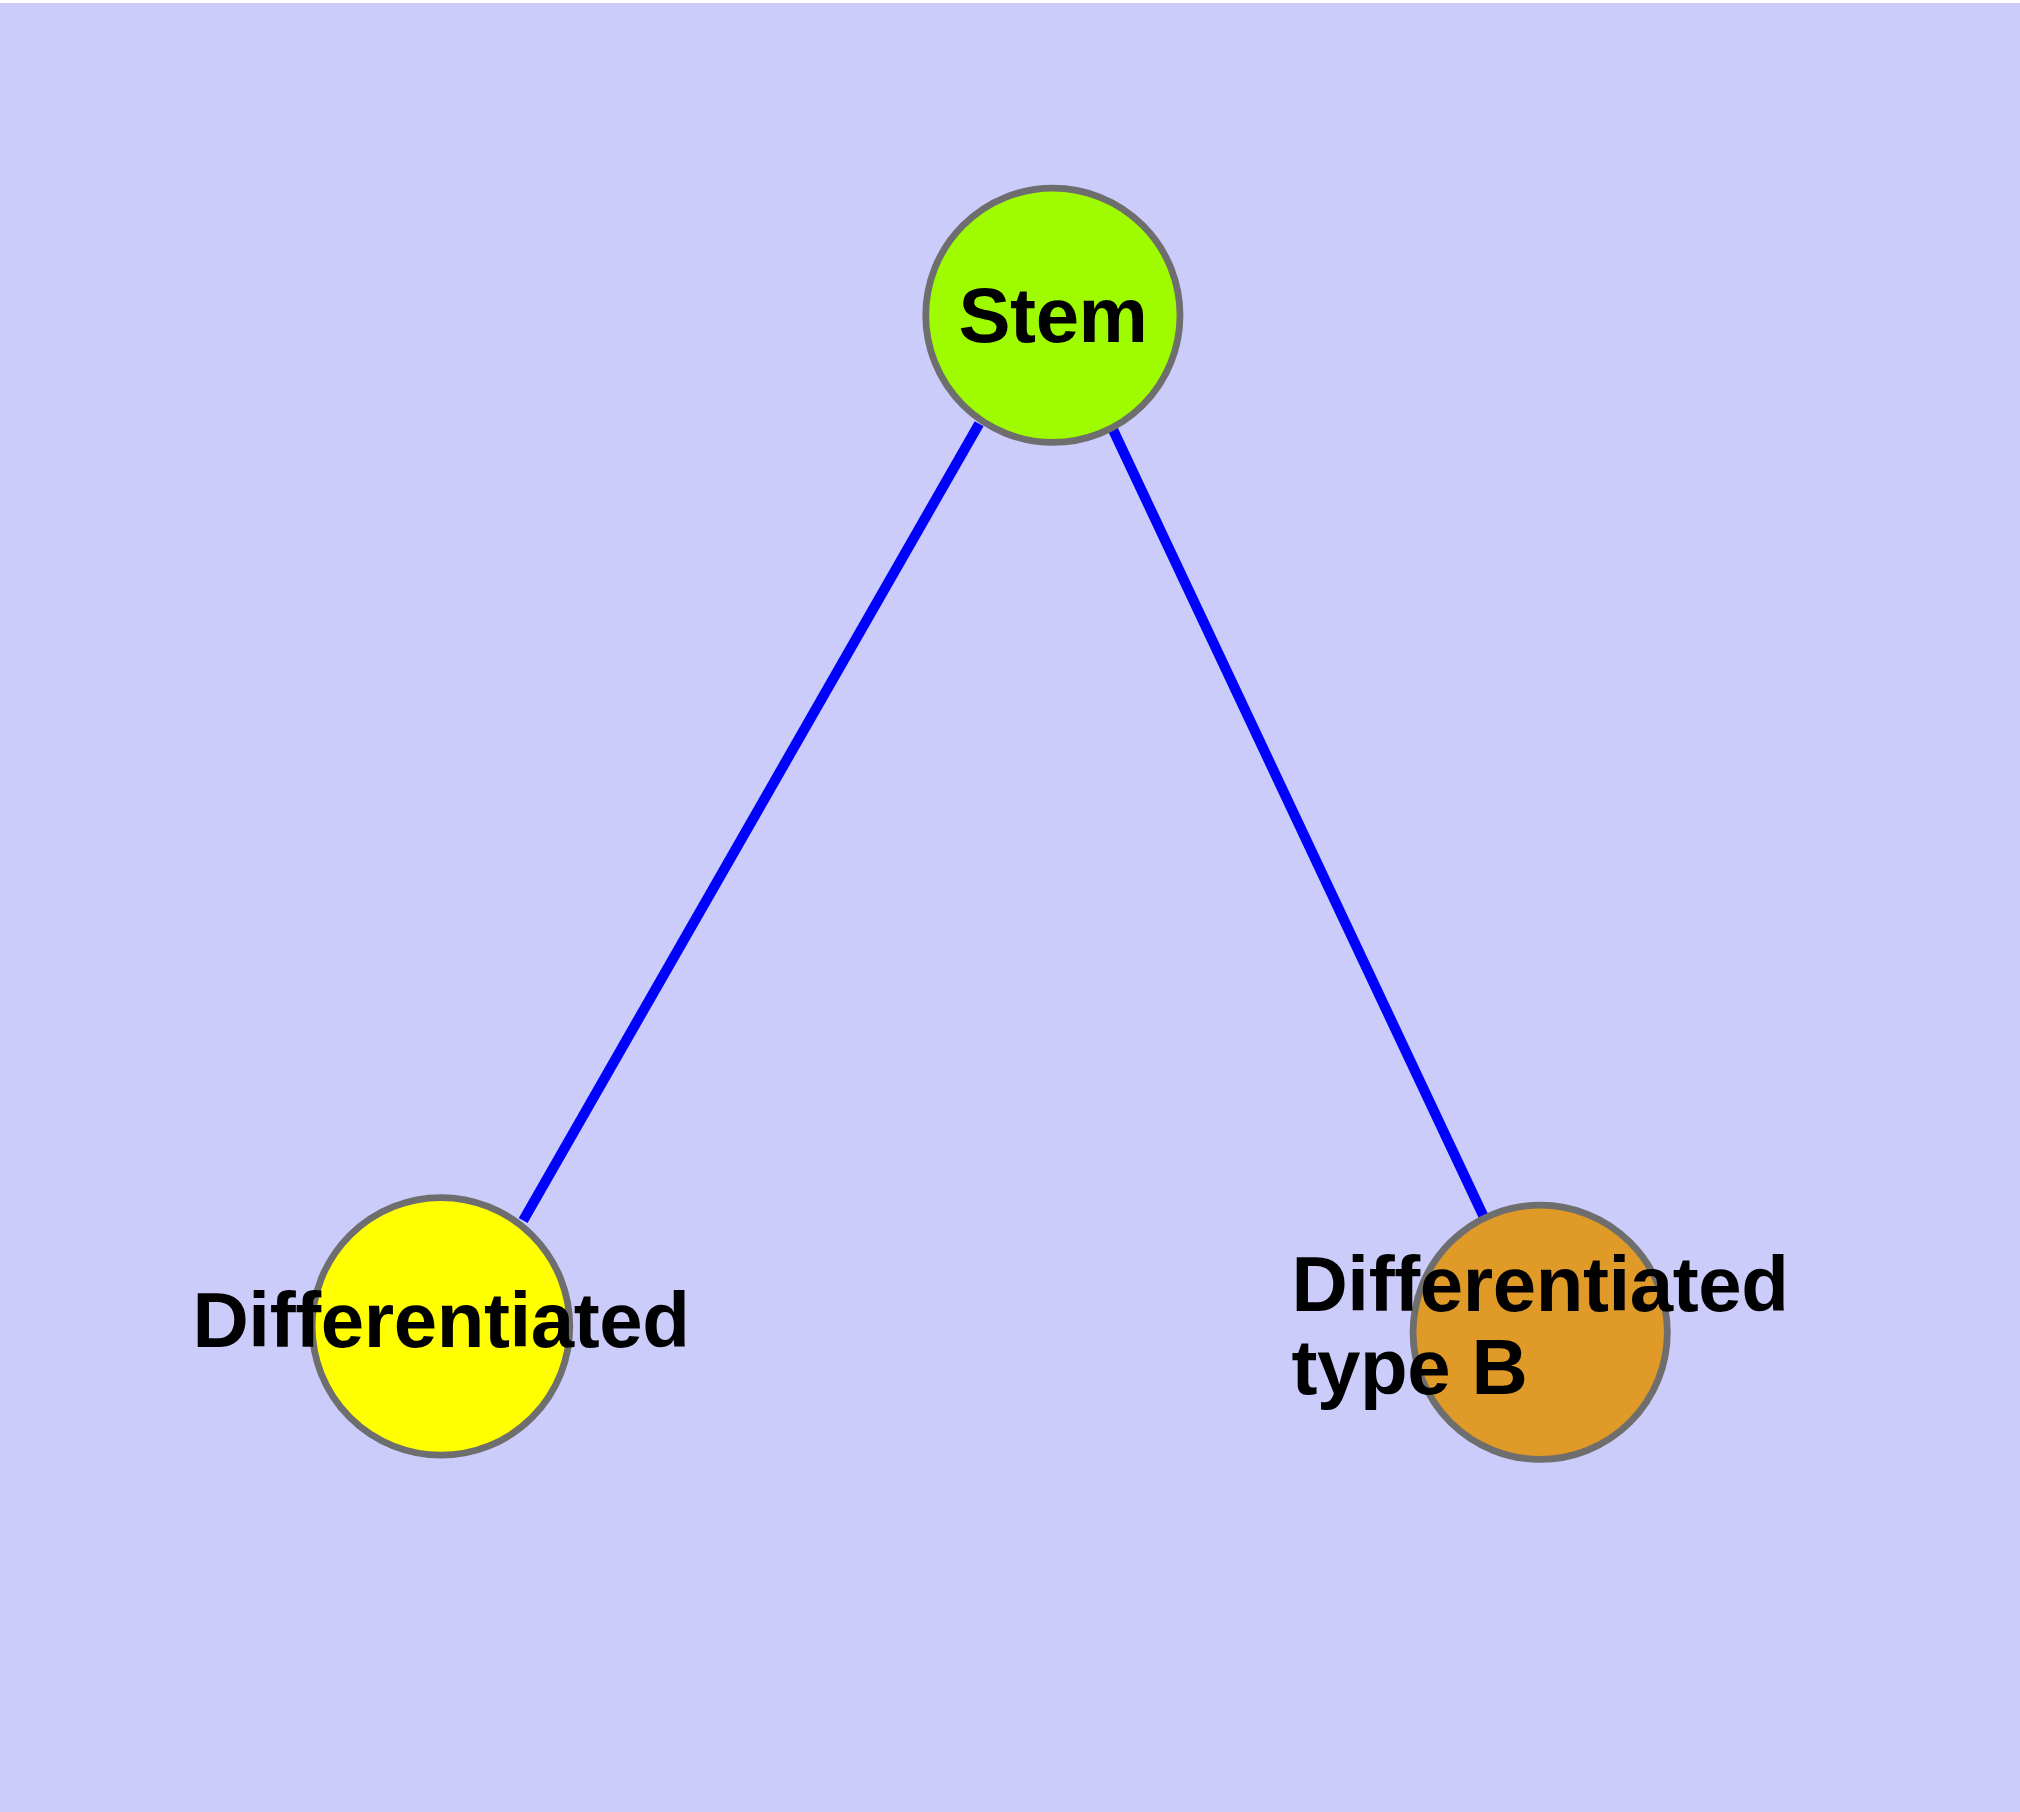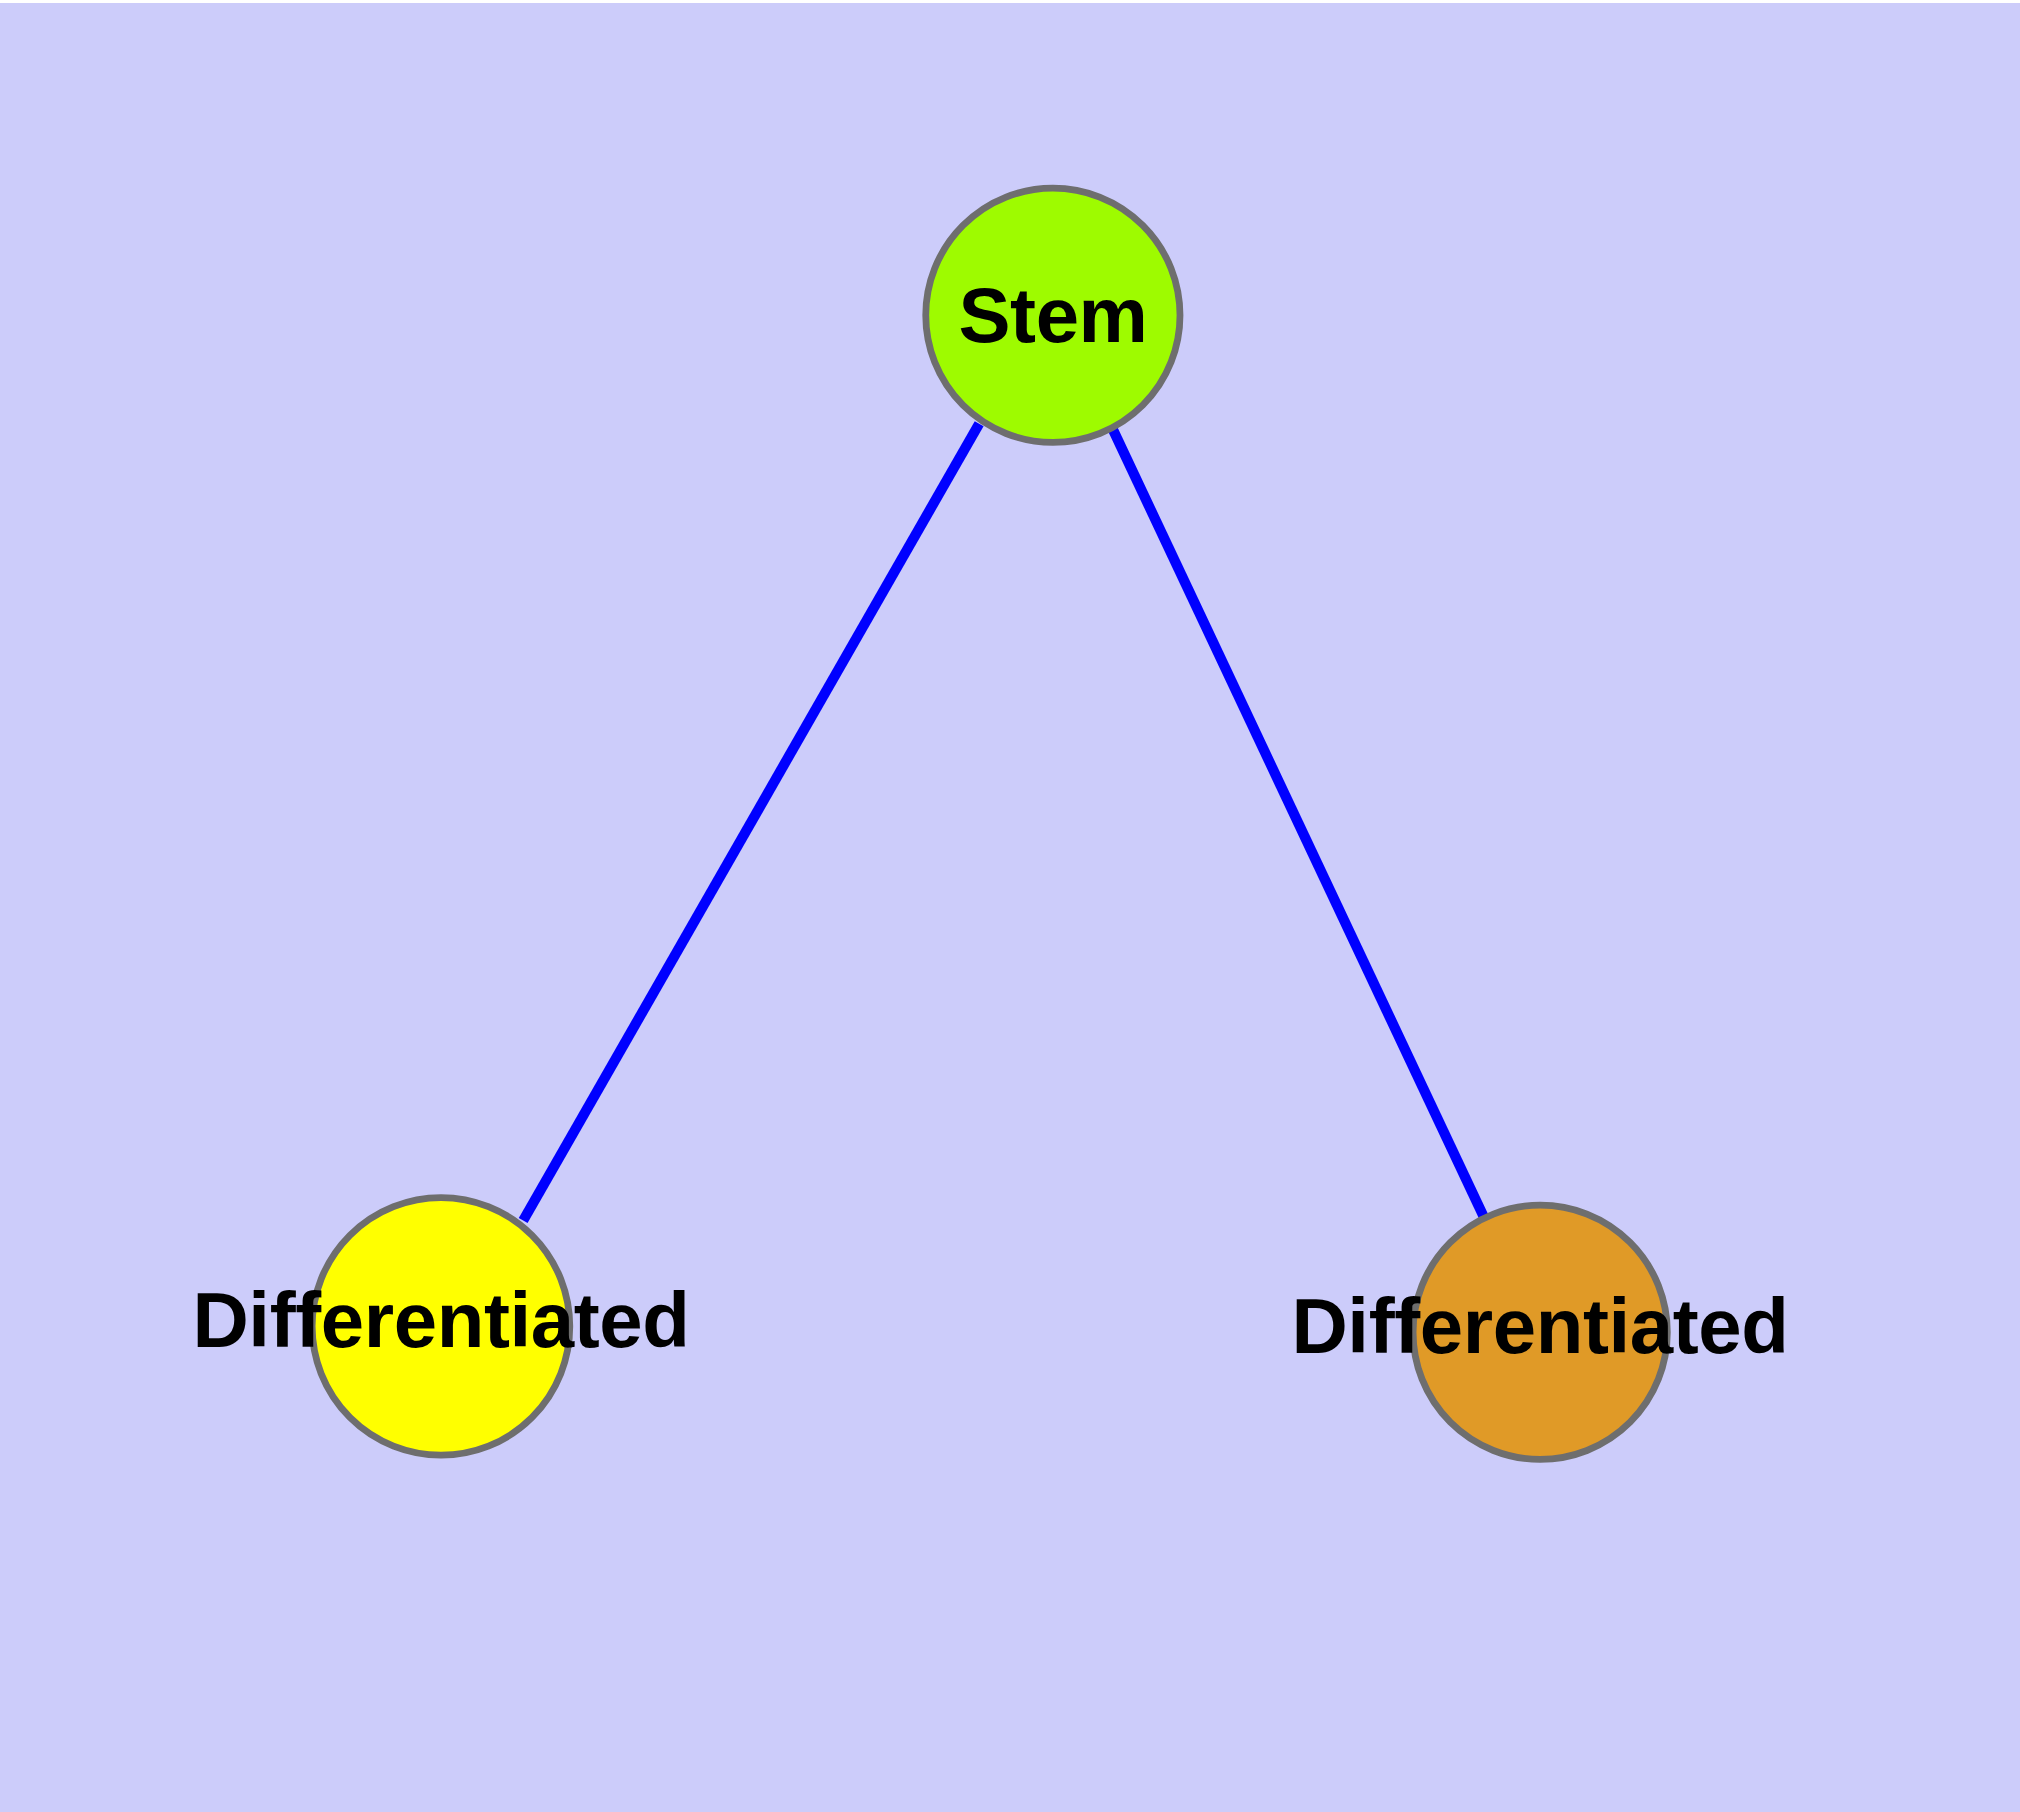--- a/index.html
+++ b/index.html
@@ -65,17 +65,17 @@
       <circle cx="1242" cy="372" r="150" fill="#9efb00" stroke="#6e6e6e" stroke-width="8"></circle>
       <circle cx="520" cy="1565" r="152" fill="#ffff00" stroke="#6e6e6e" stroke-width="8"></circle>
       <circle cx="1817" cy="1572" r="150" fill="#e09a27" stroke="#6e6e6e" stroke-width="8"></circle>
     </g>
   </svg>
 
   <div class="node-label label-stem" style="left: 1053px; top: 315px; color: rgb(0, 0, 0);"><span>Stem</span></div>
 
   <div class="node-label label-typea" style="left: 441px; top: 1320px; color: rgb(0, 0, 0);"><span>Differentiated</span><br></div>
 
-  <div class="node-label label-typeb" style="left: 1540px; top: 1326px; color: rgb(0, 0, 0);"><span>Differentiated</span><br></div>
+  <div class="node-label label-typeb" style="left: 1540px; top: 1326px; color: rgb(0, 0, 0);"><span>Differentiated</span><br><span>type B</span></div>
 
   <div id="top-strip" style="width: 2021px;"></div>
 </div>
 
 
 </body></html>

